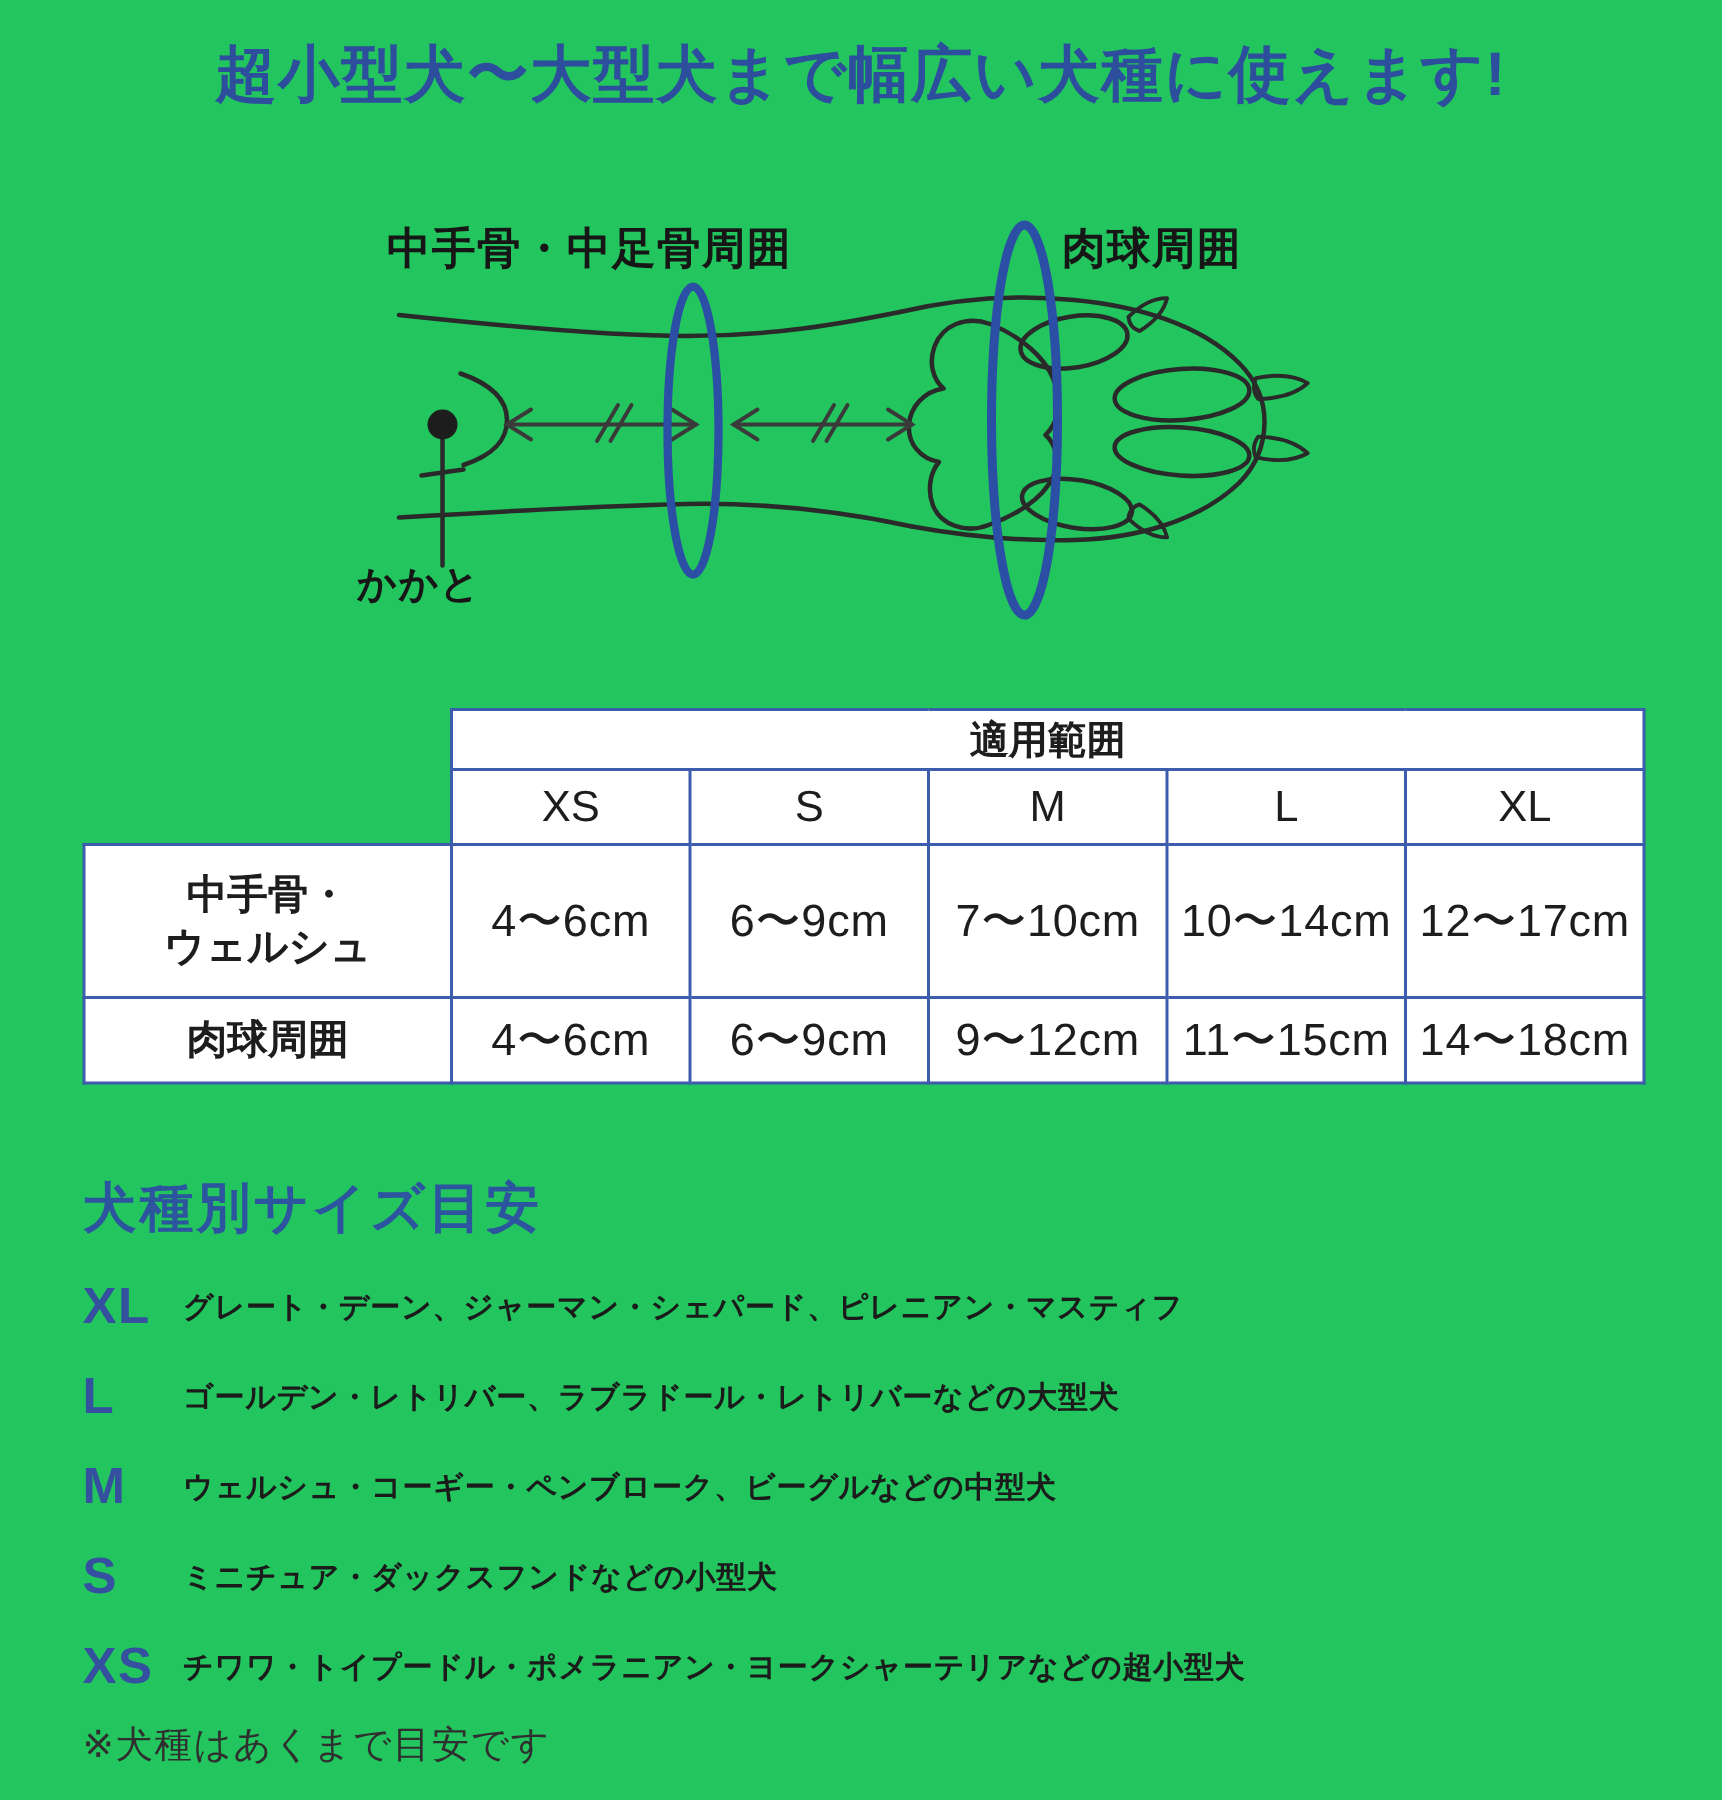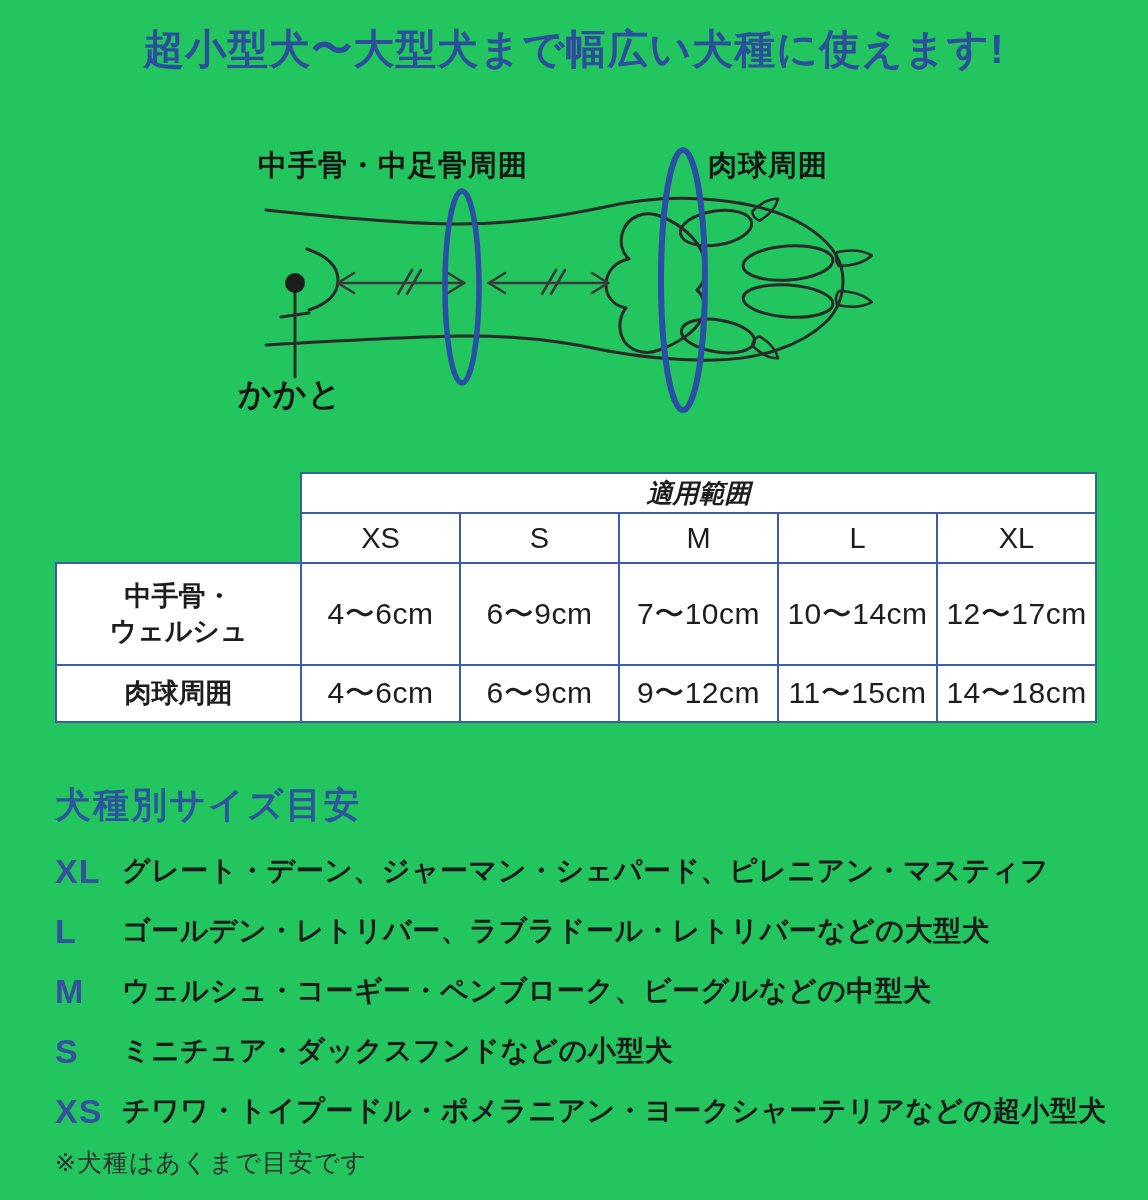--- a/index.html
+++ b/index.html
@@ -23,57 +23,57 @@
   
   .diagram-svg{position:absolute;left:0;top:120px;width:1148px;height:340px;}
   .diag-label{
     position:absolute;
     font-size:29px;font-weight:700;color:#161616;letter-spacing:1px;
     white-space:nowrap;
     font-family:Liberation Mono, monospace;
   }
   .lbl-metacarpal{left:258px;top:146px;}
   .lbl-pad{left:708px;top:146px;}
-  .lbl-heel{left:238px;top:372px;font-size:33px;font-weight:800;}
+  .lbl-heel{left:238px;top:372px;font-size:26px;font-weight:800;}
 
   
   table.size-table{
     position:absolute;left:55px;top:472px;
     border-collapse:collapse;table-layout:fixed;
     width:1040px;
   }
   .size-table td,.size-table th{
     border:2.5px solid #3d5cab;
     background:#ffffff;
     text-align:center;vertical-align:middle;
     padding:0;
     color:#1d1d1d;
   }
   .size-table .corner{border:none;background:transparent;}
-  .size-table .range-head{height:38px;font-size:26px;font-weight:700;font-style:italic;}
+  .size-table .range-head{height:38px;font-size:26px;font-weight:700;}
   .size-table .size-head{height:48px;font-size:29px;font-weight:500;}
   .size-table .row-label{font-size:27px;font-weight:700;white-space:pre-line;line-height:1.3;}
   .size-table .val{font-size:30px;font-weight:500;letter-spacing:0.5px;}
   .size-table tr.r-body1 td{height:100px;}
   .size-table tr.r-body2 td{height:55px;}
 
   
   .guide-heading{
     position:absolute;left:55px;top:781px;
     font-size:36px;font-weight:800;letter-spacing:2px;
     color:#2d549e;
   }
   .breed-list{position:absolute;left:55px;top:841px;width:1070px;}
   .breed-row{display:flex;align-items:center;height:60px;}
   .breed-size{
     flex:0 0 67px;text-align:left;
     font-size:34px;font-weight:800;color:#35509f;letter-spacing:1px;
   }
   .breed-text{
-    font-size:28px;font-weight:600;color:#1b1b1b;letter-spacing:0.5px;
+    font-size:20px;font-weight:600;color:#1b1b1b;letter-spacing:0.5px;
     white-space:nowrap;
     text-align:right;
   }
   .breed-note{
     position:absolute;left:55px;top:1146px;
     font-size:25px;font-weight:500;color:#2f2f2f;letter-spacing:1px;
   }
 </style>
 </head>
 <body>

